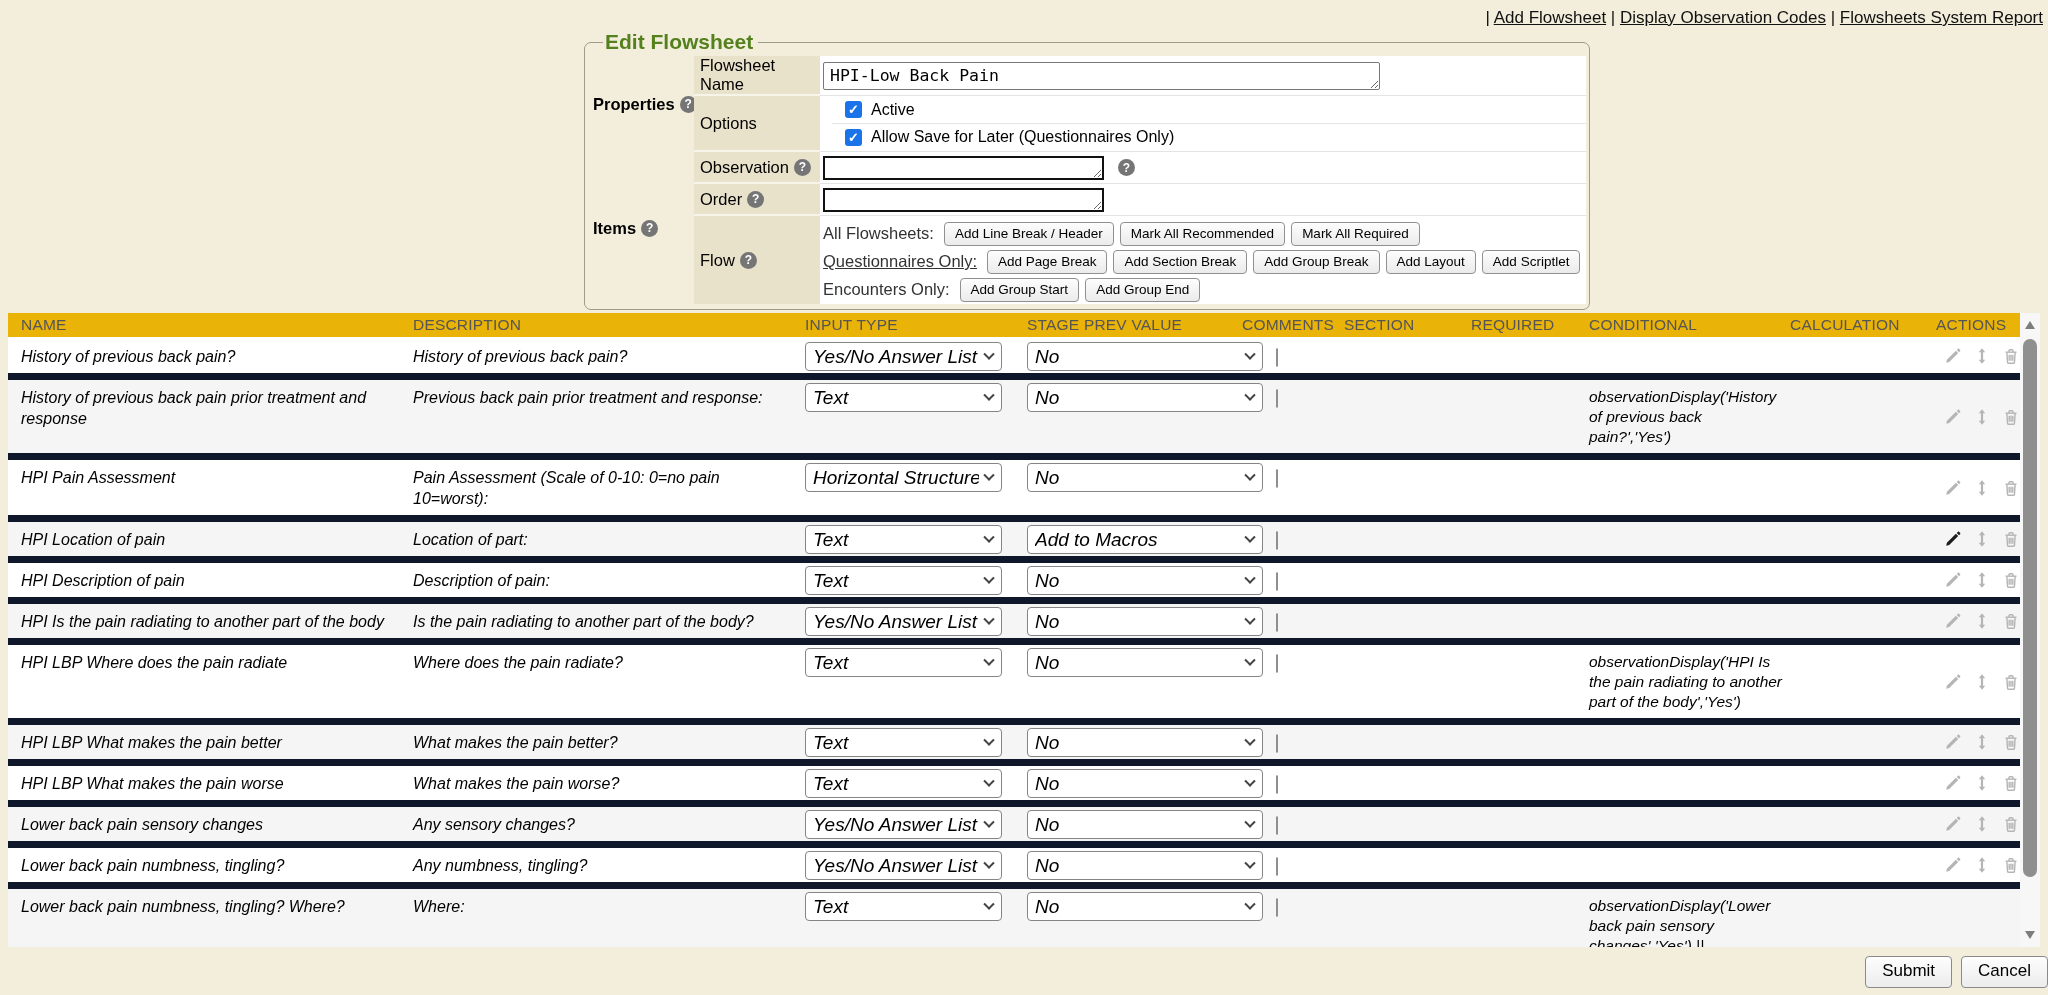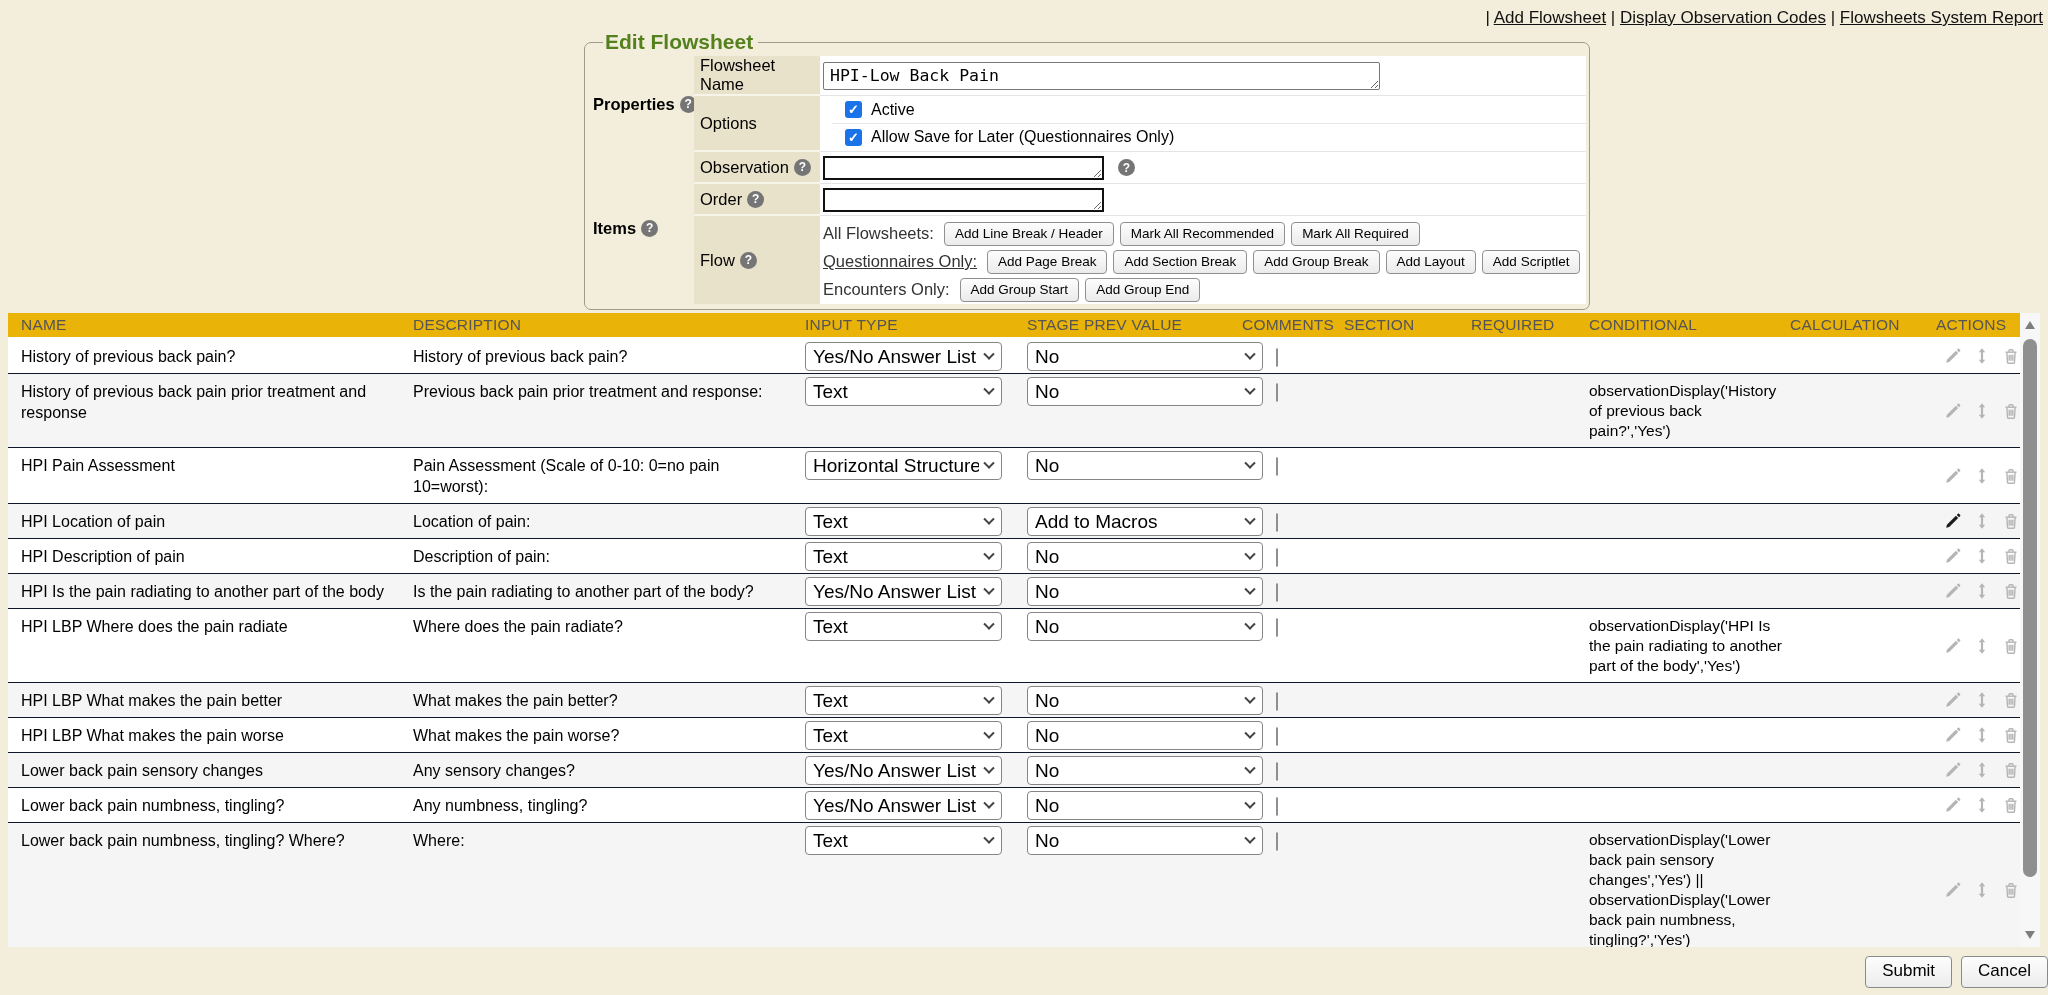--- a/index.html
+++ b/index.html
@@ -37,21 +37,21 @@
   .flow-label { font-size:16.5px; color:#333; margin-right:4px; white-space:nowrap; }
   .flow-label.u { text-decoration:underline; }
   .mini-btn { font-family:"Liberation Sans", sans-serif; font-size:13.5px; color:#000; padding:3px 10px 4px; background:linear-gradient(#fdfdfd,#ebebeb); border:1px solid #909090; border-radius:4px; white-space:nowrap; cursor:pointer; }
   
   .table-wrap { position:absolute; left:8px; top:313px; width:2032px; height:634px; display:flex; overflow:hidden; background:#fff; }
   .table-main { width:2012px; flex:none; }
   .thead-row, .trow { display:grid; grid-template-columns:405px 392px 222px 215px 102px 127px 118px 201px 146px 84px; }
   .thead-row { height:26px; background:#eab308; border-bottom:2px solid #fff; }
   .hcell { display:flex; align-items:center; font-size:15.5px; color:#555; letter-spacing:0.2px; }
   .hcell:first-child { padding-left:13px; }
-  .trow { min-height:34px; background:#fff; border-bottom:1px solid #0f172a; }
+  .trow { min-height:34px; background:#fff; border-bottom:7px solid #0f172a;font-style:italic; }
   .trow.even { background:#f5f5f5; }
   .cell { font-size:16px; line-height:21px; }
   .c-name { padding:7px 8px 6px 13px; }
   .c-desc { padding:7px 10px 6px 0; }
   .c-input, .c-stage { padding-top:3px; }
   .selectbox { height:29px; background:#fff; border:1px solid #858585; border-radius:4px; display:flex; align-items:center; padding:0 8px 0 7px; font-size:19px; cursor:pointer; }
   .selectbox .txt { flex:1; overflow:hidden; white-space:nowrap; }
   .sb-input { width:197px; }
   .sb-stage { width:236px; }
   .chev { flex:none; width:8px; height:8px; border-right:2px solid #444; border-bottom:2px solid #444; transform:rotate(45deg) translate(-2px,-2px); margin-left:6px; }
@@ -301,21 +301,21 @@
                 <path d="M4.9 5.4 L5.5 15.1 C5.55 15.8 6.1 16.3 6.8 16.3 H11.2 C11.9 16.3 12.45 15.8 12.5 15.1 L13.1 5.4"></path>
                 <path d="M7.2 7.8 V13.8"></path>
                 <path d="M9 7.8 V13.8"></path>
                 <path d="M10.8 7.8 V13.8"></path>
               </svg>
             </span>
           </div>
         </div>
         <div class="trow even">
           <div class="cell c-name">HPI Location of pain</div>
-          <div class="cell c-desc">Location of pain:</div>
+          <div class="cell c-desc">Location of part:</div>
           <div class="cell c-input">
             <div class="selectbox sb-input">
               <span class="txt">Text</span>
               <span class="chev"></span>
             </div>
           </div>
           <div class="cell c-stage">
             <div class="selectbox sb-stage">
               <span class="txt">Add to Macros</span>
               <span class="chev"></span>

